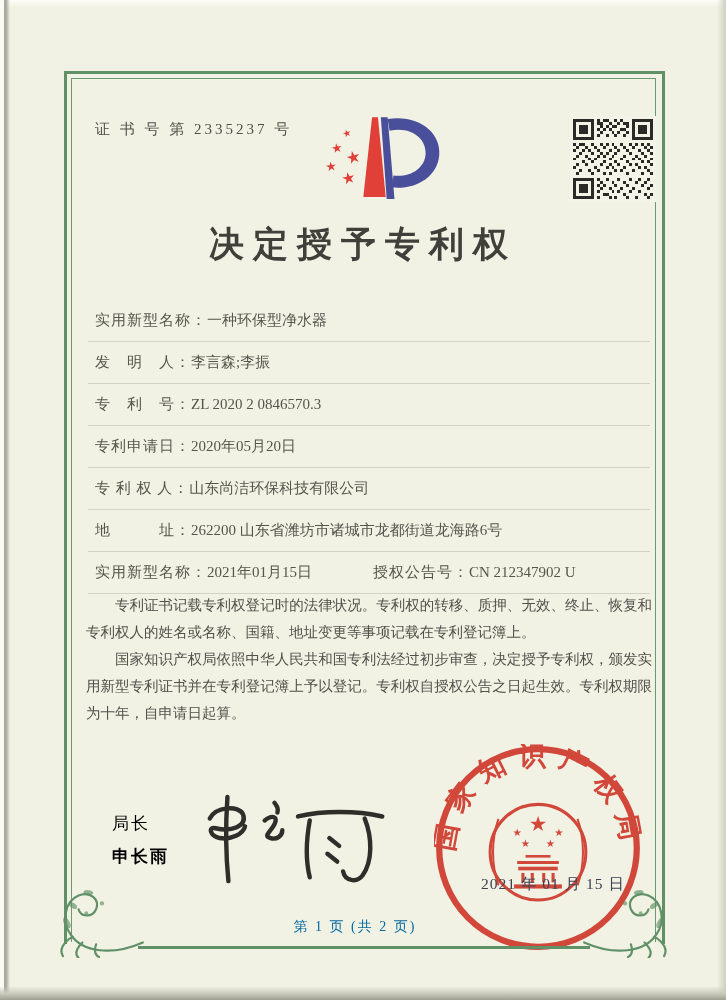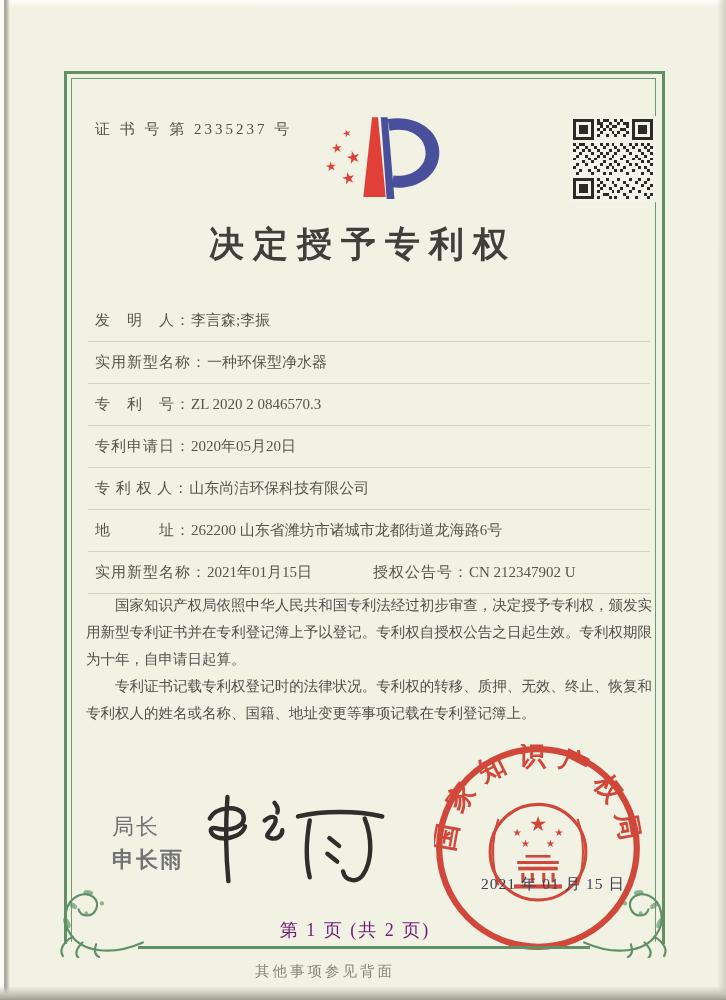--- a/index.html
+++ b/index.html
@@ -26,28 +26,28 @@
   .title{position:absolute;left:64px;top:221px;width:598px;margin:0;text-align:center;
          font-size:35px;font-weight:bold;letter-spacing:9px;color:#403f3a;}
   .fields{position:absolute;left:88px;top:300px;width:562px;}
   .field-row{position:relative;height:41px;line-height:41px;font-size:15px;color:#55554c;
              border-bottom:1px solid rgba(115,115,100,.25);padding-left:7px;white-space:nowrap;}
   .field-row .label{letter-spacing:1px;}
   .pair2{position:absolute;left:285px;top:0;}
   .bodytext{position:absolute;left:86px;top:592px;width:566px;font-size:14.5px;line-height:27px;
             color:#51514a;text-align:justify;}
   .bodytext p{margin:0;text-indent:2em;}
-  .signer{position:absolute;left:112px;font-size:22px;letter-spacing:2px;color:#737373;}
+  .signer{position:absolute;left:112px;font-size:17px;letter-spacing:2px;color:#000000;}
   .signer-title{top:812px;}
   .signer-name{top:845px;font-weight:bold;}
   .signature{position:absolute;left:200px;top:790px;width:196px;height:100px;}
   .seal{position:absolute;left:434px;top:744px;width:208px;height:208px;opacity:.92;}
   .seal-date{position:absolute;left:459px;top:874px;font-size:15.5px;letter-spacing:1px;color:#3c4152;margin-left:22px;}
   .page-info{position:absolute;left:0;top:918px;width:710px;text-align:center;
-             font-size:18px;letter-spacing:2px;color:#701a75;}
+             font-size:14px;letter-spacing:2px;color:#0369a1;}
   .bottom-line{position:absolute;left:138px;top:946px;width:452px;height:3px;background:#5f9066;}
   .ornament{position:absolute;top:880px;width:95px;height:78px;}
   .ornament-left{left:52px;}
   .ornament-right{left:580px;transform:scaleX(-1);}
   .back-note{position:absolute;left:0;top:962px;width:650px;text-align:center;font-size:14.5px;
              letter-spacing:3px;color:#74746c;opacity:.85;}
 </style>
 </head>
 <body>
 
@@ -104,24 +104,24 @@
       M9 25h1v1h-1z M14 25h1v1h-1z M16 25h1v1h-1z M20 25h1v1h-1z M23 25h1v1h-1z
       M11 26h2v1h-2z M18 26h1v1h-1z M25 26h1v1h-1z M27 26h1v1h-1z
       M9 27h1v1h-1z M13 27h1v1h-1z M15 27h1v1h-1z M19 27h1v1h-1z M22 27h1v1h-1z M26 27h1v1h-1z"></path>
     </g>
   </svg>
 
   <h1 class="title">决定授予专利权</h1>
 
   <div class="fields">
     <div class="field-row">
+      <span class="label">实用新型名称：</span><span class="value">一种环保型净水器</span>
+    </div>
+    <div class="field-row">
       <span class="label">发　明　人：</span><span class="value">李言森;李振</span>
-    </div>
-    <div class="field-row">
-      <span class="label">实用新型名称：</span><span class="value">一种环保型净水器</span>
     </div>
     <div class="field-row">
       <span class="label">专　利　号：</span><span class="value">ZL 2020 2 0846570.3</span>
     </div>
     <div class="field-row">
       <span class="label">专利申请日：</span><span class="value">2020年05月20日</span>
     </div>
     <div class="field-row">
       <span class="label">专 利 权 人：</span><span class="value">山东尚洁环保科技有限公司</span>
     </div>
@@ -130,22 +130,22 @@
     </div>
     <div class="field-row">
       <span class="label">实用新型名称：</span><span class="value">2021年01月15日</span>
       <span class="pair2">
         <span class="label">授权公告号：</span><span class="value">CN 212347902 U</span>
       </span>
     </div>
   </div>
 
   <div class="bodytext">
+    <p>专利证书记载专利权登记时的法律状况。专利权的转移、质押、无效、终止、恢复和专利权人的姓名或名称、国籍、地址变更等事项记载在专利登记簿上。</p>
     <p>国家知识产权局依照中华人民共和国专利法经过初步审查，决定授予专利权，颁发实用新型专利证书并在专利登记簿上予以登记。专利权自授权公告之日起生效。专利权期限为十年，自申请日起算。</p>
-    <p>专利证书记载专利权登记时的法律状况。专利权的转移、质押、无效、终止、恢复和专利权人的姓名或名称、国籍、地址变更等事项记载在专利登记簿上。</p>
   </div>
 
   <div class="signer signer-title">局长</div>
   <div class="signer signer-name">申长雨</div>
 
   <svg class="signature" viewBox="0 0 200 100" aria-hidden="true">
     <g fill="none" stroke="#2f2e2a" stroke-width="4.5" stroke-linecap="round" stroke-linejoin="round">
       <path d="M28,6 C26,35 26,62 29,92"></path>
       <path d="M10,28 C16,16 40,14 44,24 C48,36 32,42 16,38 C8,36 10,46 20,48 C32,50 44,44 46,36"></path>
       <path d="M76,12 C79,16 80,18 79,22"></path>
@@ -219,19 +219,18 @@
     </g>
     <g fill="#5f9066" opacity="0.65">
       <ellipse cx="14" cy="44" rx="3" ry="6" transform="rotate(-30 14 44)"></ellipse>
       <ellipse cx="20" cy="26" rx="2.6" ry="5" transform="rotate(-55 20 26)"></ellipse>
       <ellipse cx="36" cy="13" rx="2.6" ry="5" transform="rotate(-85 36 13)"></ellipse>
       <circle cx="50" cy="24" r="2.2"></circle>
       <circle cx="34" cy="34" r="2"></circle>
     </g>
   </svg>
 
-  <div class="back-note">其他事项参见背面</div>
 
   <div class="edge-top"></div>
   <div class="edge-left"></div>
   <div class="edge-right"></div>
   <div class="edge-bottom"></div>
 </div>
 
 </body></html>

